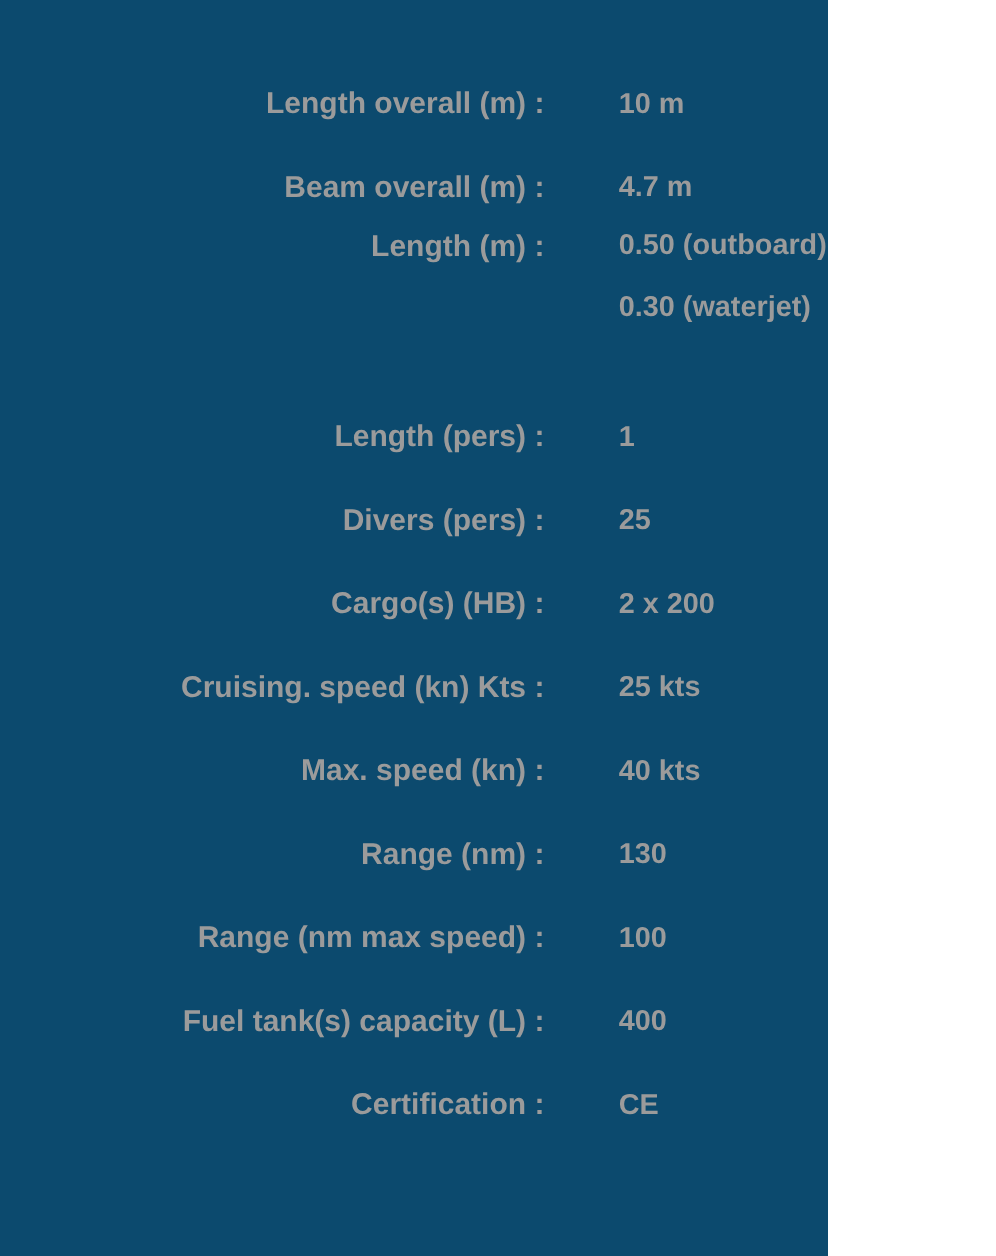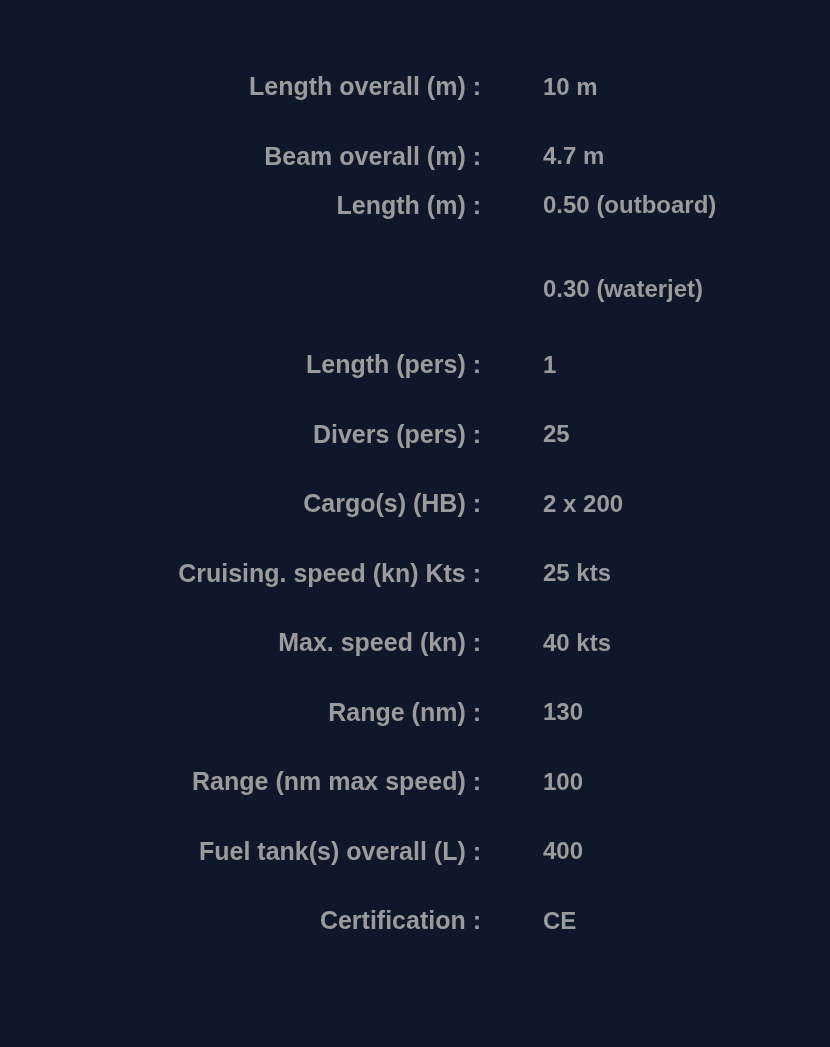--- a/index.html
+++ b/index.html
@@ -7,25 +7,25 @@
     padding: 0;
   }
   body {
     width: 830px;
     height: 1047px;
     background: #ffffff;
     font-family: "Liberation Sans", sans-serif;
     overflow: hidden;
   }
   .spec-sheet {
-    width: 830px;
+    width: 690px;
     height: 1047px;
     box-sizing: border-box;
     padding: 52px 0 0 0;
-    background: #0f172a;
+    background: #0c4a6e;
   }
   .spec-table {
     width: 100%;
     border-collapse: collapse;
   }
   .spec-row {
     height: 69.5px;
   }
   .spec-label {
     width: 480px;
@@ -41,21 +41,21 @@
   .spec-value {
     padding-left: 62px;
     font-size: 24px;
     font-weight: bold;
     color: #9b9b9b;
     vertical-align: middle;
     white-space: nowrap;
   }
   .spec-value .extra-line {
     display: block;
-    margin-top: 56px;
+    margin-top: 23px;
   }
   .row-tall {
     height: 139px;
   }
   .row-tall .spec-label,
   .row-tall .spec-value {
     vertical-align: top;
     padding-top: 0;
   }
 </style>
@@ -113,21 +113,21 @@
         <td class="spec-label">Range (nm) :</td>
         <td class="spec-value">130</td>
       </tr>
 
       <tr class="spec-row">
         <td class="spec-label">Range (nm max speed) :</td>
         <td class="spec-value">100</td>
       </tr>
 
       <tr class="spec-row">
-        <td class="spec-label">Fuel tank(s) overall (L) :</td>
+        <td class="spec-label">Fuel tank(s) capacity (L) :</td>
         <td class="spec-value">400</td>
       </tr>
 
 
       <tr class="spec-row">
         <td class="spec-label">Certification :</td>
         <td class="spec-value">CE</td>
       </tr>
 
     </tbody>

